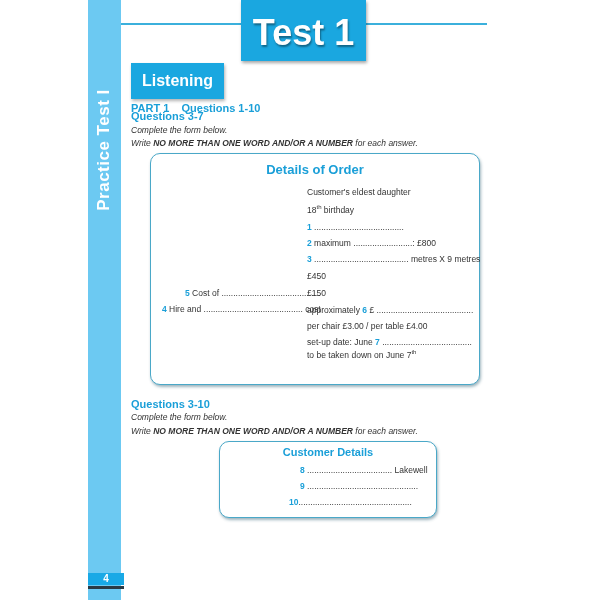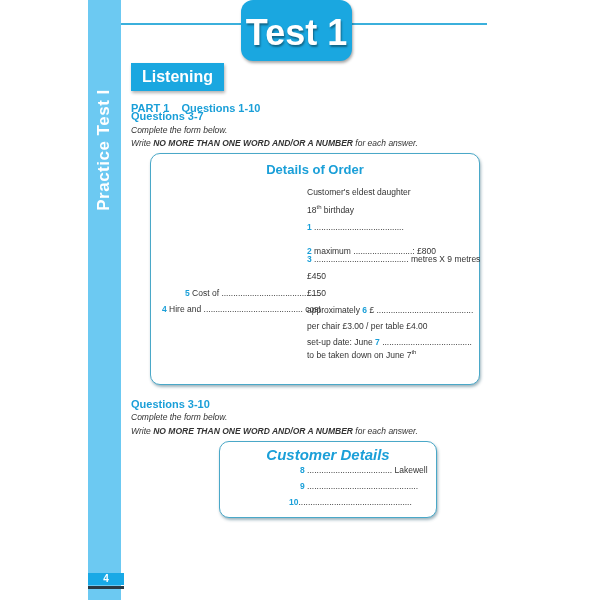--- a/index.html
+++ b/index.html
@@ -24,29 +24,28 @@
     background: #19a9e6; color: #fff; font-size: 10px; font-weight: bold;
     text-align: center; line-height: 12px;
   }
   .page-num-bar {
     position: absolute; left: 88px; top: 586px; width: 36px; height: 3px; background: #2a3a44;
   }
   .top-rule {
     position: absolute; left: 121px; top: 23px; width: 366px; height: 2px; background: #3bb0dc;
   }
   .test-title {
-    position: absolute; left: 241px; top: 0; width: 111px; height: 61px;
+    position: absolute; left: 241px; top: 0; width: 125px; height: 61px;
     background: #1aa7e0; color: #fff; font-weight: bold; font-size: 36px;
     display: flex; align-items: center; justify-content: center; padding-top: 4px; box-sizing: border-box;
     box-shadow: 1px 2px 3px rgba(0,0,0,0.35);
     text-shadow: 1px 2px 2px rgba(0,0,0,0.4);
-    border-radius: 12px;
   }
   .section-tab {
-    position: absolute; left: 131px; top: 63px; width: 93px; height: 28px;
+    position: absolute; left: 131px; top: 63px; width: 93px; height: 36px;
     background: #1aa7e0; color: #fff; font-weight: bold; font-size: 16px;
     display: flex; align-items: center; justify-content: center;
     box-shadow: 1px 2px 3px rgba(0,0,0,0.3);
   }
   .h-blue { position: absolute; color: #1a9fd8; font-weight: bold; font-size: 11px; }
   .instr { position: absolute; left: 131px; font-size: 8.5px; font-style: italic; color: #333; }
   .instr b { font-style: italic; }
   .box {
     position: absolute; border: 1.5px solid #4aa8c8; border-radius: 10px; background: #fff;
     box-shadow: 1px 2px 3px rgba(40,90,110,0.45);
@@ -85,21 +84,21 @@
 <div class="row" style="top:204px;">
 
   <span class="val" style="left:307px;"><span>18</span><sup>th</sup><span> birthday</span></span>
 </div>
 <div class="row" style="top:222px;">
 
   <span class="val" style="left:307px;"><span class="num">1</span><span> ......................................</span></span>
 </div>
 <div class="row" style="top:238px;">
 
-  <span class="val" style="left:307px;margin-top:8px;"><span class="num">2</span><span> maximum .........................:  £800</span></span>
+  <span class="val" style="left:307px;"><span class="num">2</span><span> maximum .........................:  £800</span></span>
 </div>
 <div class="row" style="top:254px;">
 
   <span class="val" style="left:307px;"><span class="num">3</span><span> ........................................ metres X 9 metres</span></span>
 </div>
 <div class="row" style="top:271px; left:162px;margin-top:33px;">
   <span><span class="num">4</span><span> Hire and .......................................... cost</span></span>
 </div>
 <div class="row" style="top:271px; left:307px;">£450</div>
 <div class="row" style="top:288px; left:185px;">
@@ -118,21 +117,21 @@
 
   <span class="val" style="left:307px;"><span>set-up date: June </span><span class="num">7</span><span> ......................................</span></span>
 </div>
 <div class="row" style="top:349px; left:307px;"><span>to be taken down on June 7</span><sup>th</sup></div>
 
 <div class="h-blue" style="left:131px; top:398px;">Questions 3-10</div>
 <div class="instr" style="top:412px;">Complete the form below.</div>
 <div class="instr" style="top:426px;"><span>Write </span><b>NO MORE THAN ONE WORD AND/OR A NUMBER</b><span> for each answer.</span></div>
 
 <div class="box" style="left:219px; top:441px; width:216px; height:75px;">
-  <div class="box-title" style="top:4px; font-size:15px;font-style:italic;">Customer Details</div>
+  <div class="box-title" style="top:4px; font-size:11px;">Customer Details</div>
 </div>
 <div class="row" style="top:465px;">
 
   <span class="val" style="left:300px;"><span class="num">8</span><span> .................................... Lakewell</span></span>
 </div>
 <div class="row" style="top:481px;">
 
   <span class="val" style="left:300px;"><span class="num">9</span><span> ...............................................</span></span>
 </div>
 <div class="row" style="top:497px;">

